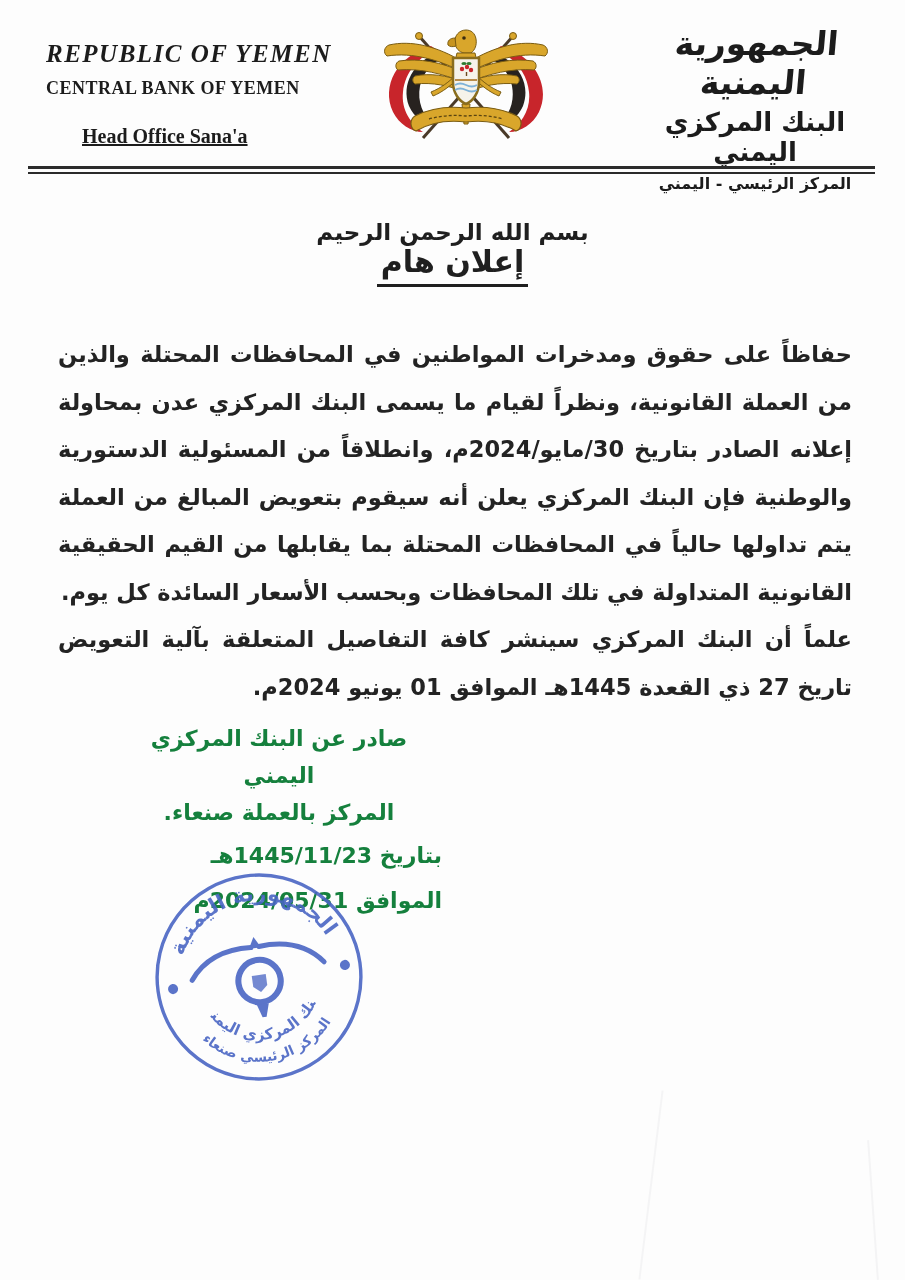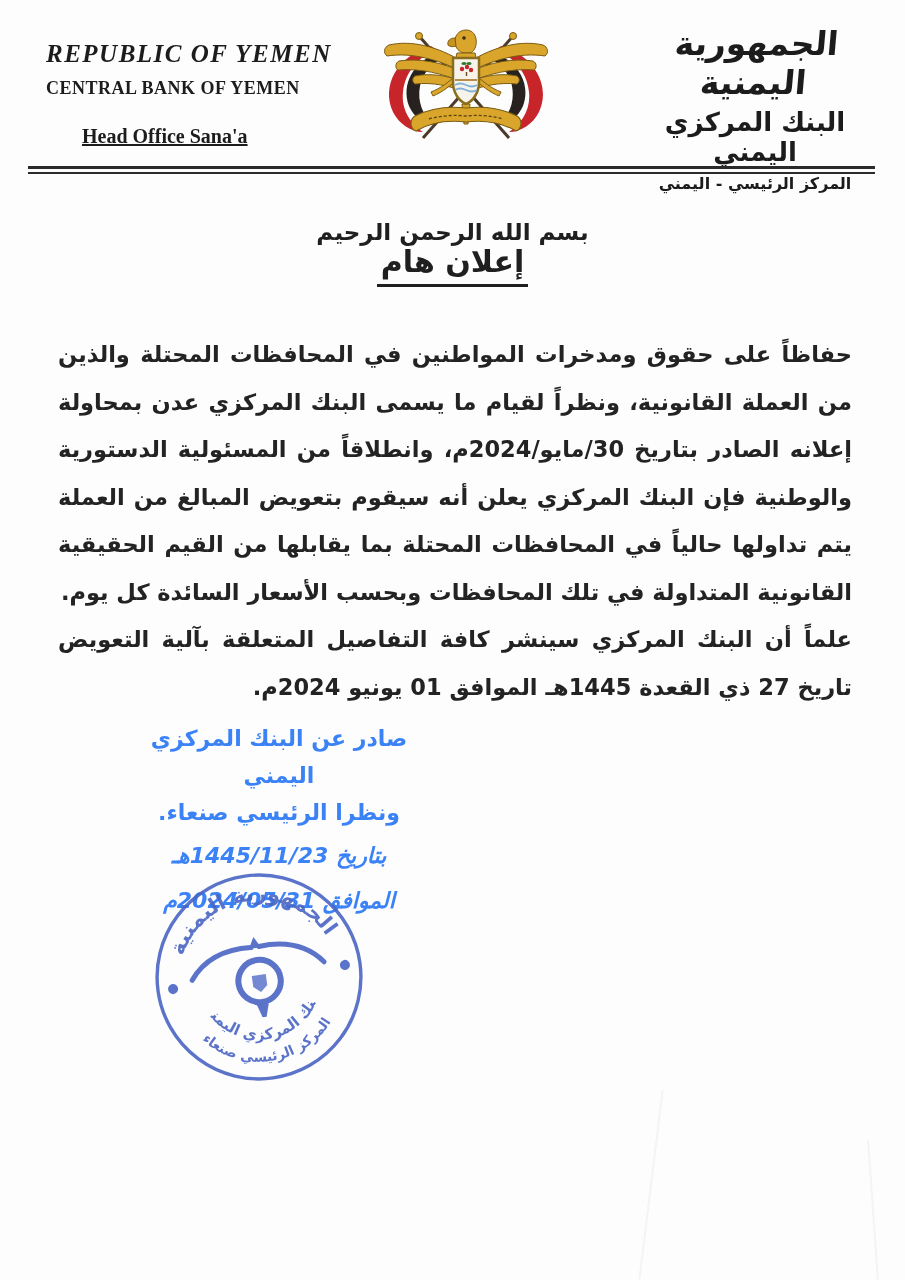--- a/index.html
+++ b/index.html
@@ -27,23 +27,23 @@
   .title-wrap span{display:inline-block;font-size:30px;font-weight:bold;
                    border-bottom:3px solid #1f1f1f;padding:0 4px 5px 4px;}
   
   .body-text{position:absolute;left:58px;top:331px;width:794px;direction:rtl;
              font-weight:bold;font-size:22.5px;color:#232323;}
   .body-text .bl{height:47.5px;line-height:47.5px;overflow:hidden;
                  text-align:justify;text-align-last:justify;}
   .body-text .bl.last{text-align:center;text-align-last:right;}
   
   .signature{position:absolute;left:116px;top:720px;width:326px;direction:rtl;
-             font-weight:bold;font-size:22px;color:#3b82f6;}
+             font-weight:bold;font-size:22px;color:#15803d;}
   .signature .s-c{text-align:center;line-height:37px;}
-  .signature .s-l{text-align:center;line-height:40px;font-style:italic;}
+  .signature .s-l{text-align:right;line-height:40px;}
   .signature .s-g{margin-top:5px;}
   
   .stamp{position:absolute;left:146px;top:864px;width:226px;height:226px;
          transform:rotate(-8deg);opacity:.9;}
   .stamp text{font-family:"DejaVu Sans","Liberation Sans",sans-serif;font-weight:bold;}
   
   .crease{position:absolute;background:rgba(70,70,90,.05);}
   .crease.c1{left:650px;top:1090px;width:2px;height:190px;transform:rotate(7deg);}
   .crease.c2{left:872px;top:1140px;width:2px;height:140px;transform:rotate(-4deg);}
 </style>
@@ -134,21 +134,21 @@
     <div class="bl">إعلانه الصادر بتاريخ 30/مايو/2024م، وانطلاقاً من المسئولية الدستورية والقانونية</div>
     <div class="bl">والوطنية فإن البنك المركزي يعلن أنه سيقوم بتعويض المبالغ من العملة القانونية التي</div>
     <div class="bl">يتم تداولها حالياً في المحافظات المحتلة بما يقابلها من القيم الحقيقية بالعملة غير</div>
     <div class="bl last">القانونية المتداولة في تلك المحافظات وبحسب الأسعار السائدة كل يوم.</div>
     <div class="bl">علماً أن البنك المركزي سينشر كافة التفاصيل المتعلقة بآلية التعويض يوم الثلاثاء</div>
     <div class="bl last">تاريخ 27 ذي القعدة 1445هـ الموافق 01 يونيو 2024م.</div>
   </div>
 
   <div class="signature">
     <div class="s-c">صادر عن البنك المركزي اليمني</div>
-    <div class="s-c">ونظرا الرئيسي صنعاء.</div>
+    <div class="s-c">المركز بالعملة صنعاء.</div>
     <div class="s-l s-g">بتاريخ 1445/11/23هـ</div>
     <div class="s-l s-g">الموافق 2024/05/31م</div>
   </div>
 
   <div class="stamp">
     <svg width="226" height="226" viewBox="0 0 224 224" aria-hidden="true">
       <defs>
         <path id="arcTop" d="M 32,116 A 80,80 0 1 1 192,116" fill="none"></path>
         <path id="arcB1" d="M 58.3,143 A 62,62 0 0 0 165.7,143" fill="none"></path>
         <path id="arcB2" d="M 43.2,160.2 A 84,84 0 0 0 180.8,160.2" fill="none"></path>

